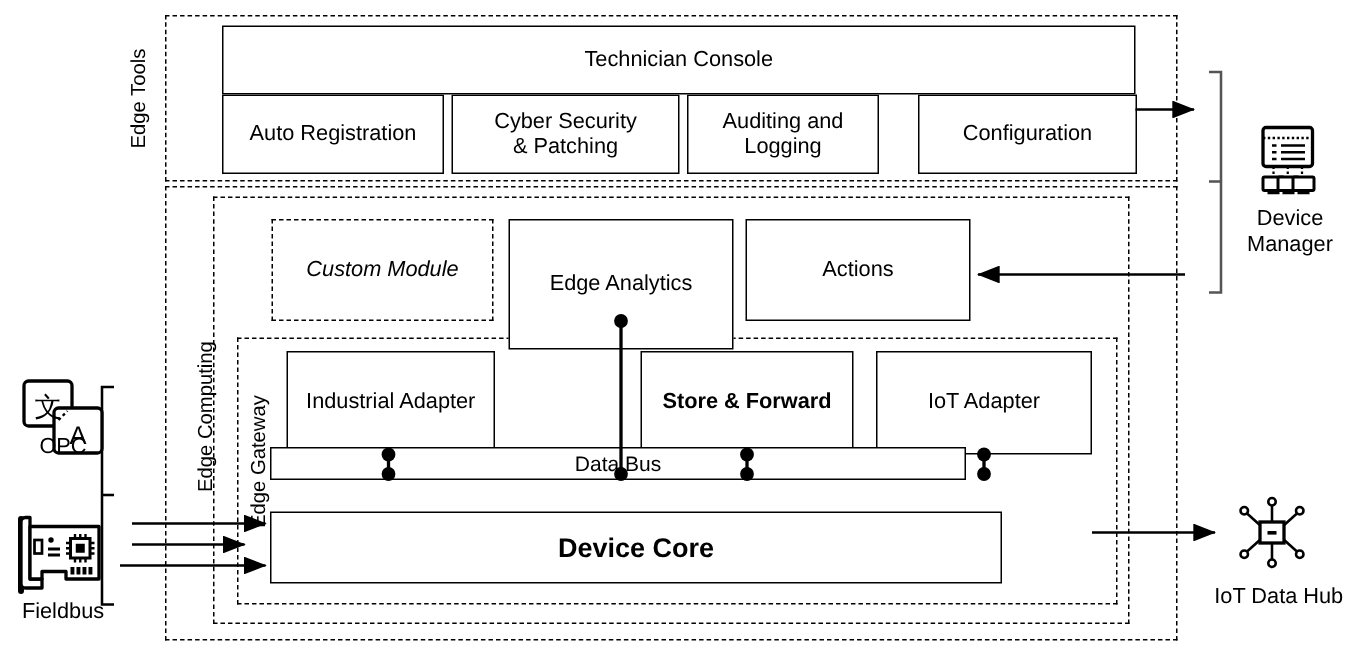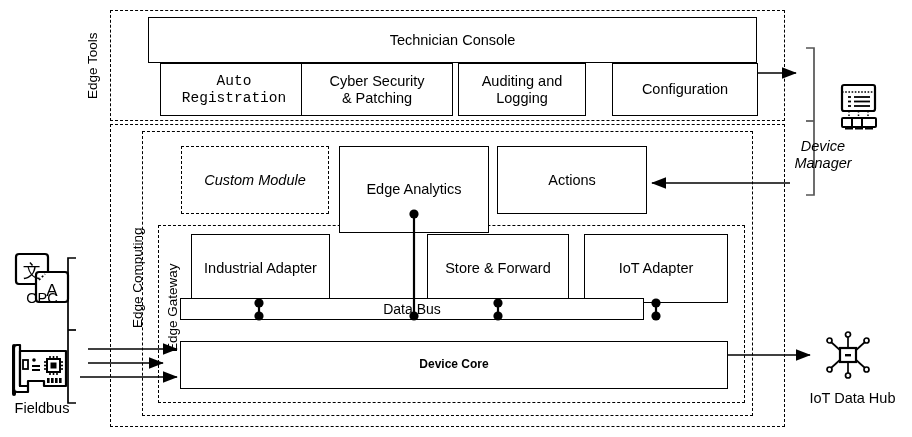--- a/index.html
+++ b/index.html
@@ -28,35 +28,35 @@
 <div class="dashbox" style="left:110px;top:124px;width:675px;height:303px;"></div>
 <div class="vlabel" style="left:124px;top:150px;width:26px;height:255px;">Edge Computing</div>
 
 <div class="dashbox" style="left:142px;top:131px;width:611px;height:285px;"></div>
 
 <div class="dashbox" style="left:158px;top:225px;width:587px;height:178px;"></div>
 <div class="vlabel" style="left:160px;top:228px;width:24px;height:160px;">Edge Gateway</div>
 
 <div class="box" style="left:148px;top:17px;width:609px;height:46px;">Technician Console</div>
 
-<div class="box" style="left:160px;top:63px;width:148px;height:53px;font-family:Liberation Mono, monospace;">Auto Registration</div>
+<div class="box" style="left:148px;top:63px;width:148px;height:53px;">Auto Registration</div>
 <div class="box" style="left:301px;top:63px;width:152px;height:53px;padding:0 24px;">Cyber Security &amp; Patching</div>
 <div class="box" style="left:458px;top:63px;width:128px;height:53px;padding:0 6px;">Auditing and Logging</div>
 <div class="box" style="left:612px;top:63px;width:146px;height:53px;">Configuration</div>
 
 <div class="dashmod" style="left:181px;top:146px;width:148px;height:68px;">Custom Module</div>
 <div class="box" style="left:339px;top:146px;width:150px;height:87px;">Edge Analytics</div>
 <div class="box" style="left:497px;top:146px;width:150px;height:68px;">Actions</div>
 
 <div class="box" style="left:191px;top:234px;width:139px;height:69px;padding:0 8px;">Industrial Adapter</div>
-<div class="box" style="left:427px;top:234px;width:142px;height:69px;padding:0 6px;">Store &amp; Forward</div>
+<div class="box" style="left:427px;top:234px;width:142px;height:69px;padding:0 6px;font-weight:bold;">Store &amp; Forward</div>
 <div class="box" style="left:584px;top:234px;width:144px;height:69px;">IoT Adapter</div>
 
 <div class="box" style="left:180px;top:298px;width:464px;height:22px;font-size:14px;">Data Bus</div>
-<div class="box bold" style="left:180px;top:341px;width:548px;height:48px;font-size:12px;">Device Core</div>
+<div class="box bold" style="left:180px;top:341px;width:488px;height:48px;font-size:18px;">Device Core</div>
 
 <svg width="912" height="437">
   <defs>
     <marker id="arrowhead" markerWidth="9" markerHeight="7" refX="8.5" refY="3.5" orient="auto">
       <polygon points="0 0, 9 3.5, 0 7" fill="#000"></polygon>
     </marker>
   </defs>
 
   <line x1="414" y1="214" x2="414" y2="316" stroke="#000" stroke-width="2.2"></line>
   <circle cx="414" cy="214" r="4.6" fill="#000"></circle>
@@ -155,21 +155,21 @@
       <line x1="41" y1="28" x2="41" y2="34"></line>
     </g>
     <rect x="15" y="35" width="14" height="9" rx="1" fill="#fff" stroke="#000" stroke-width="2"></rect>
     <rect x="18" y="44.5" width="8" height="2" fill="#000"></rect>
     <rect x="25" y="35" width="14" height="9" rx="1" fill="#fff" stroke="#000" stroke-width="2"></rect>
     <rect x="28" y="44.5" width="8" height="2" fill="#000"></rect>
     <rect x="35" y="35" width="14" height="9" rx="1" fill="#fff" stroke="#000" stroke-width="2"></rect>
     <rect x="38" y="44.5" width="8" height="2" fill="#000"></rect>
   </svg>
 </div>
-<div class="caption" style="left:783px;top:138px;width:80px;font-style:italic;">Device Manager</div>
+<div class="caption" style="left:820px;top:138px;width:80px;">Device Manager</div>
 
 <div class="ico" style="left:822px;top:330px;width:52px;height:50px;">
   <svg width="52" height="50" viewBox="0 0 52 50">
     <g stroke="#000" stroke-width="1.7" fill="none">
       <line x1="26" y1="18" x2="26" y2="6"></line>
       <line x1="26" y1="32" x2="26" y2="44"></line>
       <line x1="19" y1="21" x2="9" y2="12"></line>
       <line x1="33" y1="21" x2="43" y2="12"></line>
       <line x1="19" y1="29" x2="9" y2="38"></line>
       <line x1="33" y1="29" x2="43" y2="38"></line>

